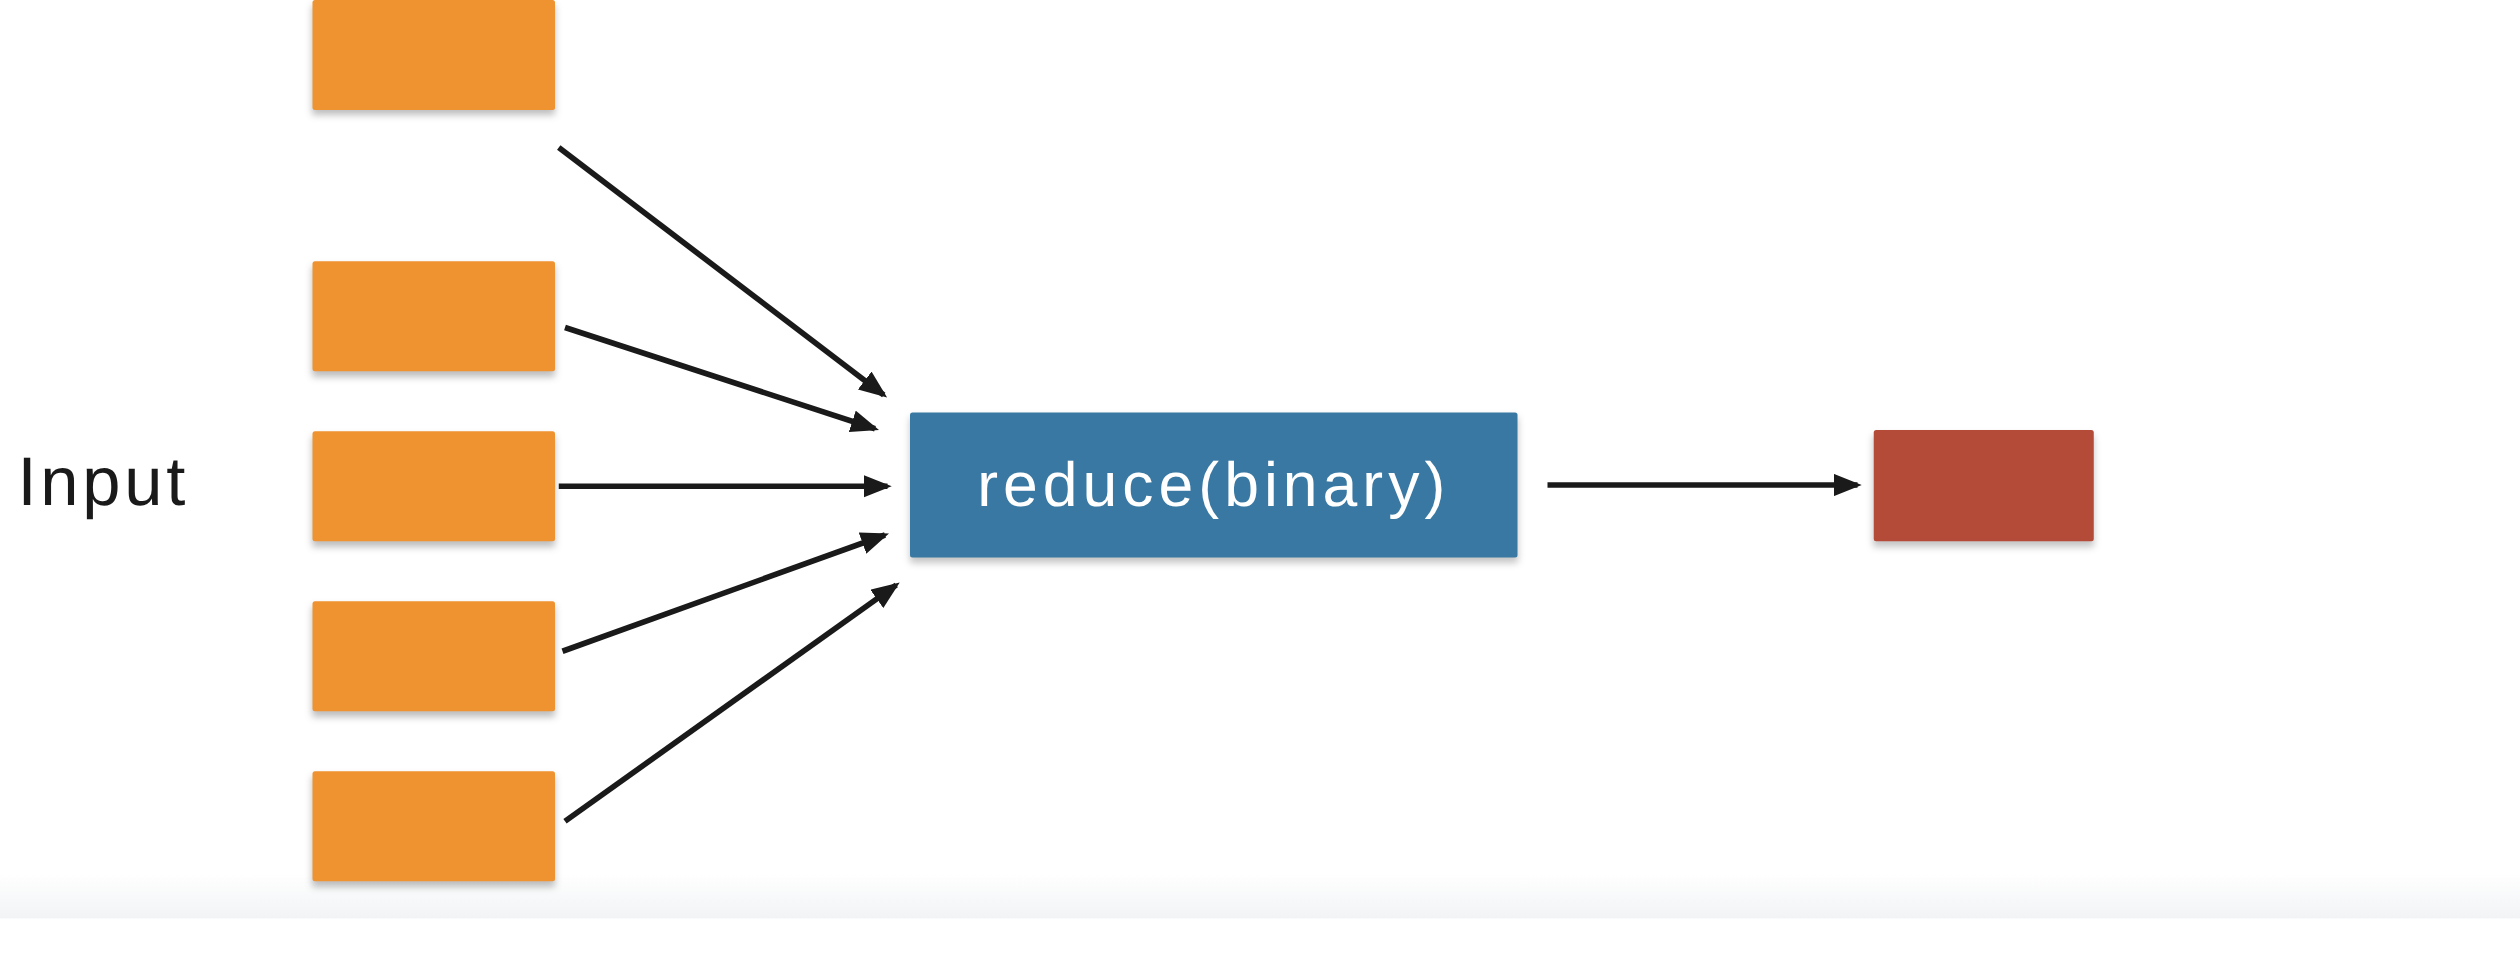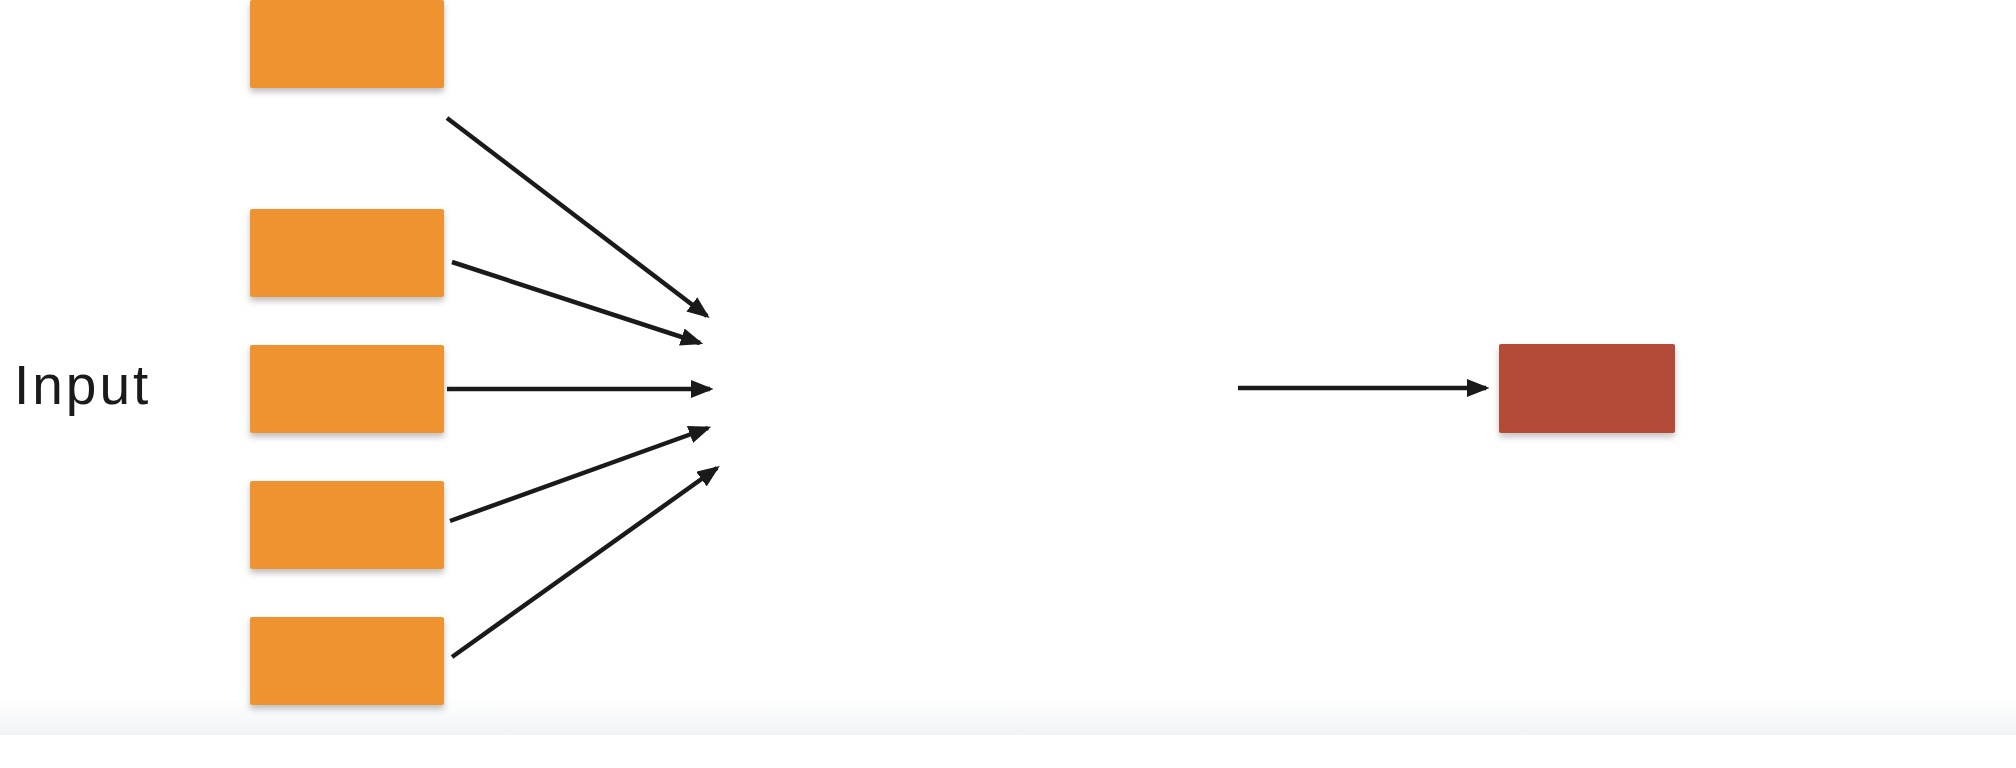--- a/index.html
+++ b/index.html
@@ -117,17 +117,20 @@
       </marker>
     </defs>
     <line x1="447" y1="118" x2="707" y2="316" marker-end="url(#ah)"></line>
     <line x1="452" y1="262" x2="700" y2="343" marker-end="url(#ah)"></line>
     <line x1="447" y1="389" x2="710" y2="389" marker-end="url(#ah)"></line>
     <line x1="450" y1="521" x2="708" y2="428" marker-end="url(#ah)"></line>
     <line x1="452" y1="657" x2="717" y2="468" marker-end="url(#ah)"></line>
     <line x1="1238" y1="388" x2="1486" y2="388" marker-end="url(#ah)"></line>
   </svg>
 
+  <div class="process-box">
+    <span class="process-label">reduce(binary)</span>
+  </div>
 
   <div class="output-box"></div>
 
 
 </div>
 
 </body></html>

